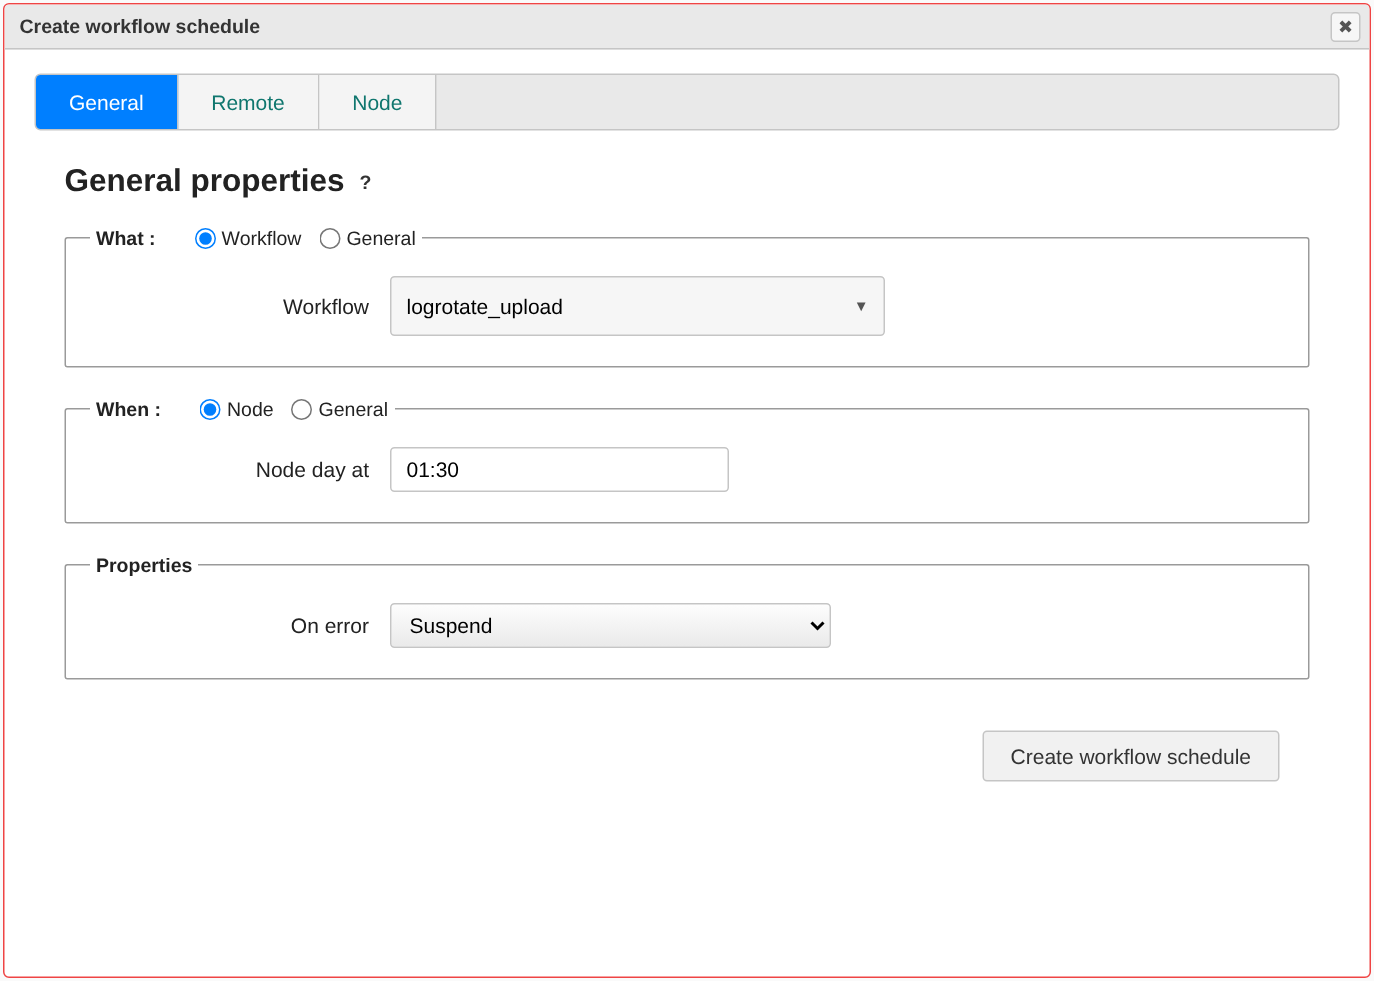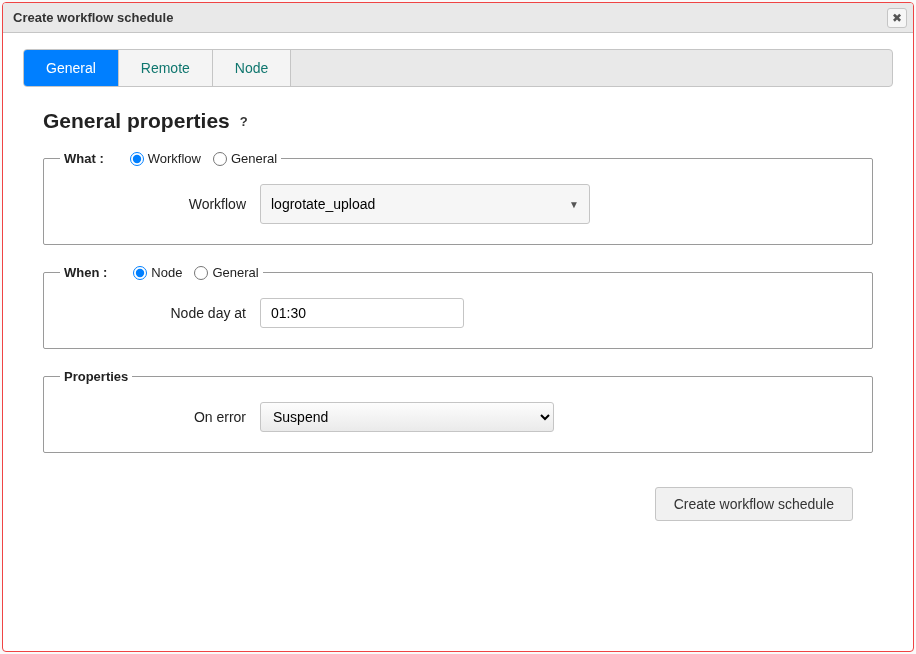--- a/index.html
+++ b/index.html
@@ -151,21 +151,21 @@
       width: 294px;
       height: 30px;
       border: 1px solid #c5c5c5;
       border-radius: 3px;
       background: linear-gradient(#fdfdfd, #eaeaea);
       font-size: 14px;
       padding: 0 8px;
       cursor: pointer;
     }
     .text-input {
-      width: 204px;
+      width: 226px;
       height: 30px;
       border: 1px solid #c5c5c5;
       border-radius: 3px;
       padding: 0 10px;
       font-size: 14px;
     }
     .text-input.focused {
       border-color: #3b99fc;
       box-shadow: 0 0 0 1px rgba(59,153,252,0.25);
     }

